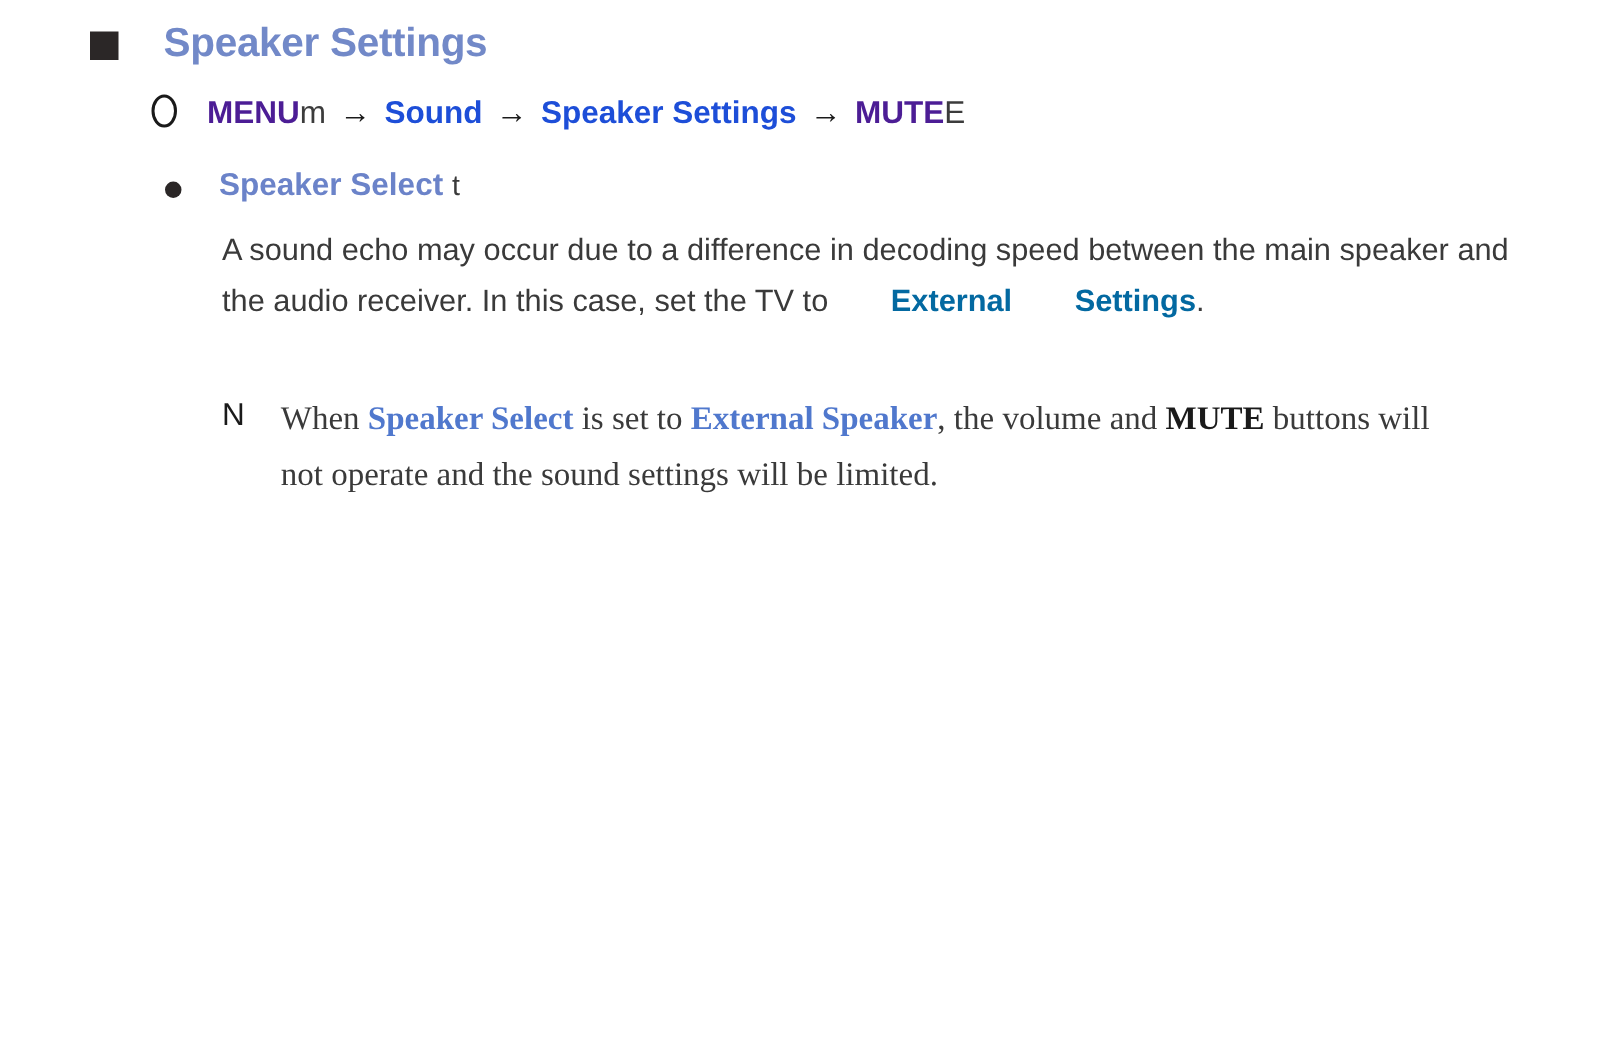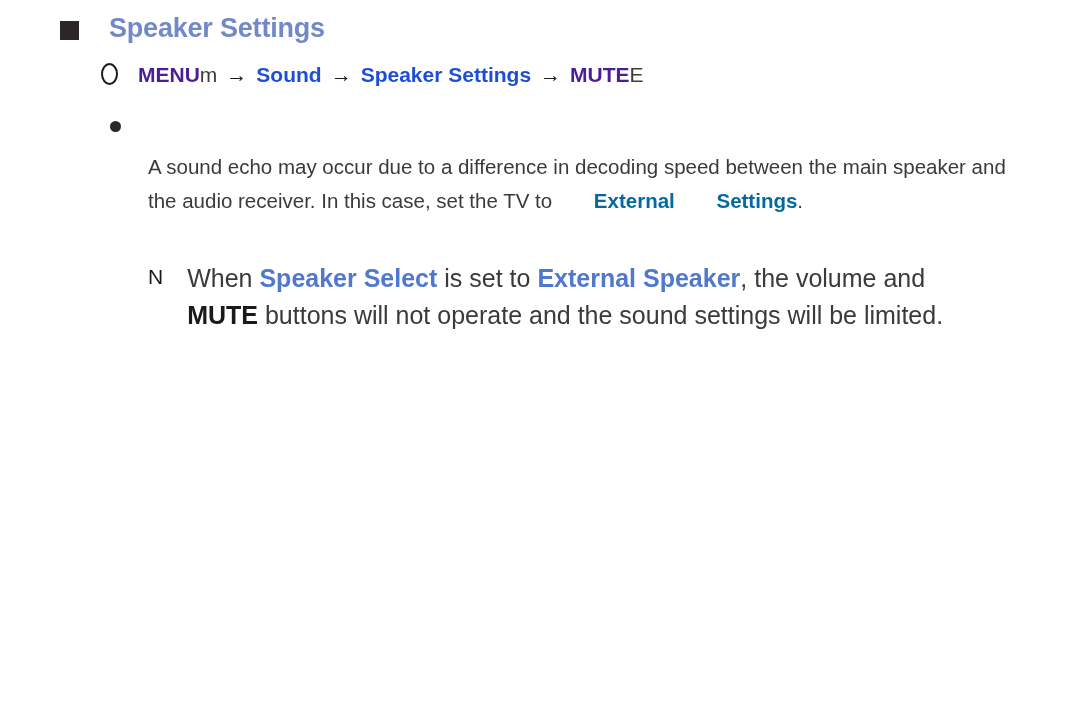--- a/index.html
+++ b/index.html
@@ -144,23 +144,24 @@
     font-size: 21px;
     color: #1a1a1a;
     font-weight: normal;
     line-height: 34px;
     margin-right: 24px;
     flex: none;
     font-family: "Liberation Sans", sans-serif;
   }
   .note-text {
     width: 790px;
-    font-size: 25px;
+    font-size: 22px;
     line-height: 37px;
     color: #3a3a3a;
+    font-family: Liberation Serif, serif;
   }
   .note-text b.blue {
     color: #5078cd;
     font-weight: bold;
   }
   .note-text b.blk {
     color: #1a1a1a;
     font-weight: bold;
   }
 </style>
@@ -182,20 +183,21 @@
     <span class="kw-blue">Sound</span>
     <span class="arrow">→</span>
     <span class="kw-blue">Speaker Settings</span>
     <span class="arrow">→</span>
     <span class="kw-bold">MUTE</span>
       <span class="kw-reg">E</span>
   </div>
 
   <div class="bullet-item">
     <span class="dot-bullet"></span>
+    <span class="item-title"><span>Speaker Select</span> <span class="tail">t</span></span>
   </div>
 
   <div class="body-para">
     <span>A sound echo may occur due to a difference in decoding speed between</span>
     <span>the main speaker and the audio receiver. In this case, set the TV to </span><b class="blue">External</b> <b class="blue">Settings</b><span>.</span>
   </div>
 
   <div class="note-block">
     <span class="note-marker">N</span>
     <div class="note-text">

